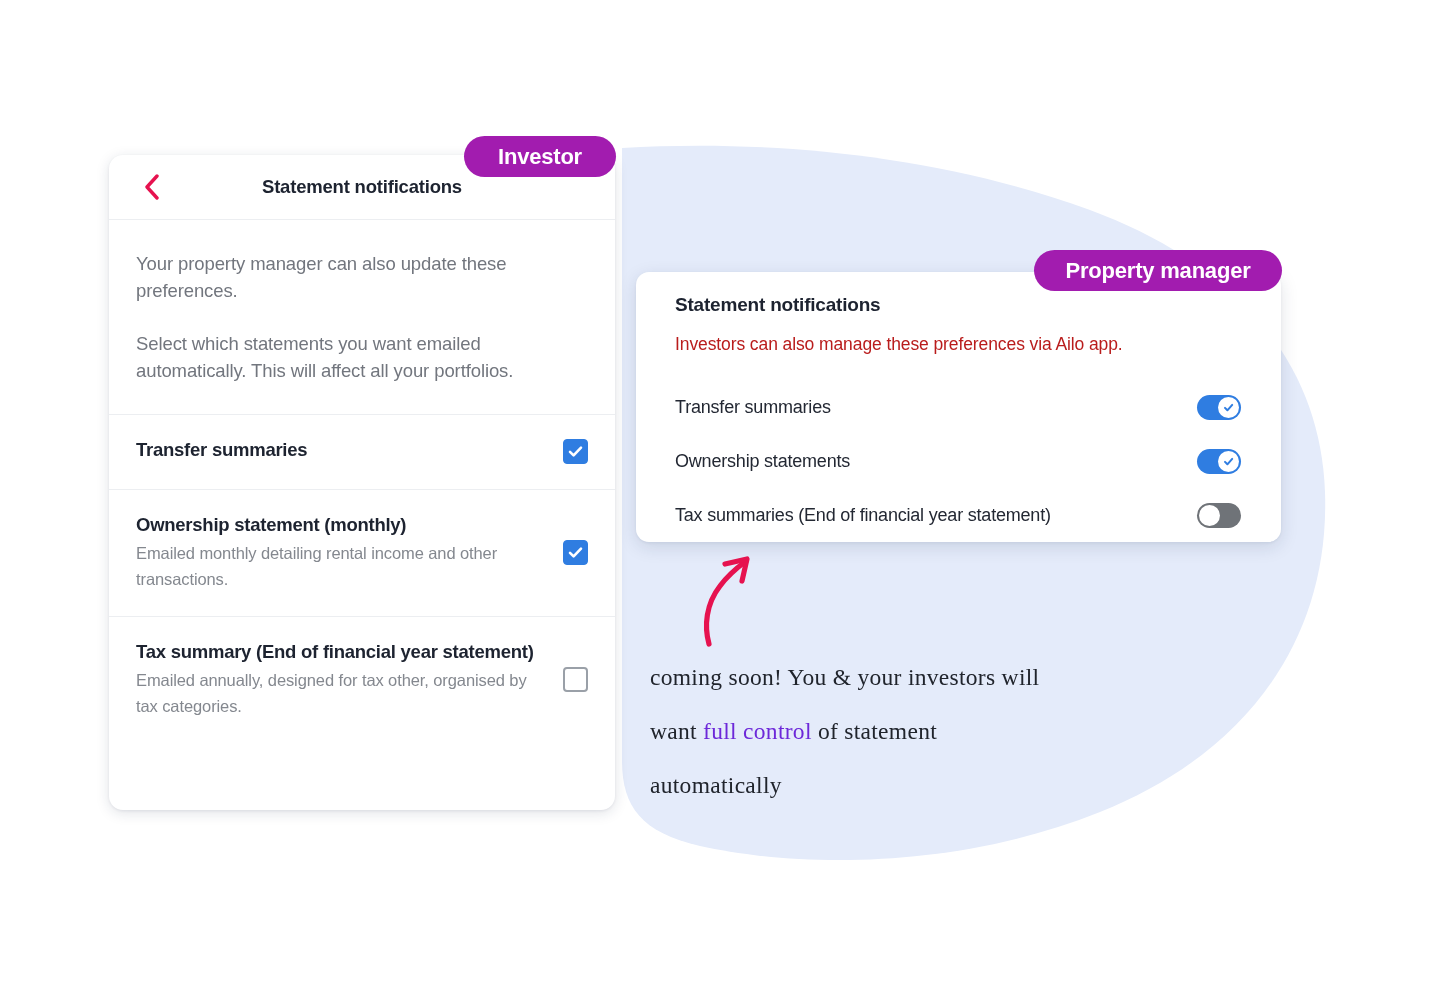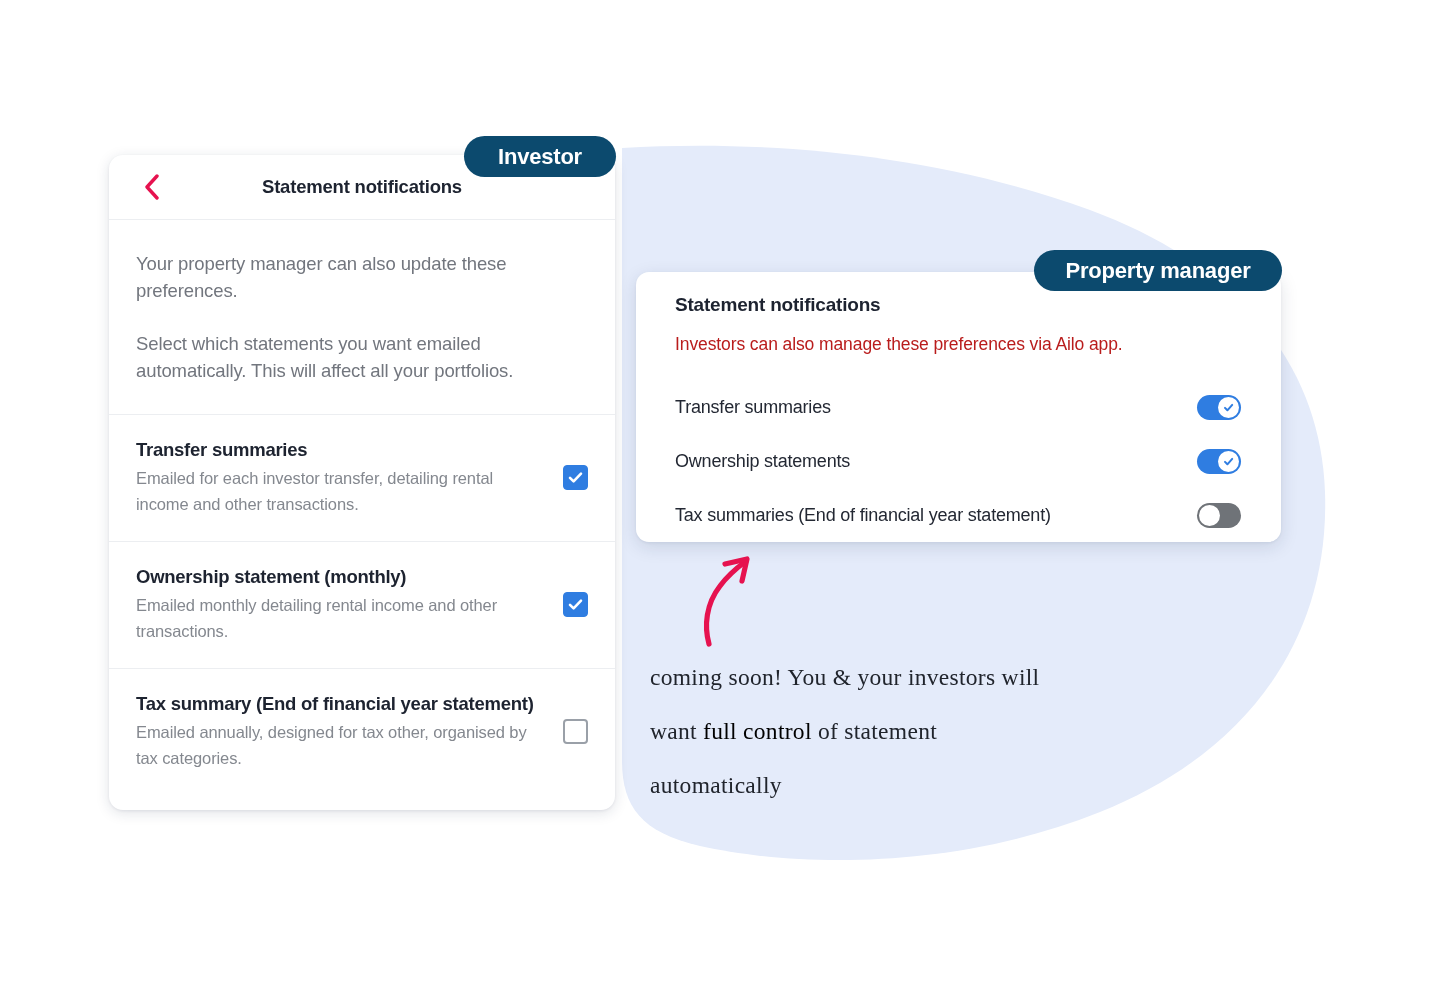--- a/index.html
+++ b/index.html
@@ -162,21 +162,21 @@
     border-radius: 50%;
     background: #ffffff;
     display: flex; align-items: center; justify-content: center;
   }
   .toggle.on  .knob { right: 2px; }
   .toggle.off .knob { left: 2px; }
 
   
   .pill {
     position: absolute;
-    background: #0c4a6e;
+    background: #a21caf;
     color: #ffffff;
     border-radius: 999px;
     font-weight: bold;
     letter-spacing: -0.2px;
     display: flex;
     align-items: center;
     justify-content: center;
     white-space: nowrap;
   }
   #pill-investor {
@@ -195,21 +195,21 @@
     position: absolute;
     left: 650px;
     top: 650px;
     width: 580px;
     font-family: Liberation Serif, serif;
     font-size: 23.5px;
     line-height: 54px;
     color: #20242c;
     letter-spacing: 0.3px;
   }
-  #annotation .hl { color: #000000; margin-top: 12px; }
+  #annotation .hl { color: #6d28d9; margin-top: 12px; }
 
   #arrow-svg {
     position: absolute;
     left: 690px;
     top: 548px;
     width: 80px;
     height: 100px;
   }
 </style>
 </head>
@@ -231,21 +231,20 @@
   </div>
 
   <div class="intro">
     <p>Your property manager can also update these preferences.</p>
     <p>Select which statements you want emailed automatically. This will affect all your portfolios.</p>
   </div>
 
   <div class="opt-row first">
     <div class="opt-text">
       <div class="opt-title">Transfer summaries</div>
-      <div class="opt-desc">Emailed for each investor transfer, detailing rental income and other transactions.</div>
     </div>
     <div class="checkbox on">
       <svg width="17" height="17" viewBox="0 0 17 17">
         <path d="M3 8.8 L6.6 12.4 L14 4.6" fill="none" stroke="#ffffff" stroke-width="2.6" stroke-linecap="round" stroke-linejoin="round"></path>
       </svg>
     </div>
   </div>
 
   <div class="opt-row">
     <div class="opt-text">

